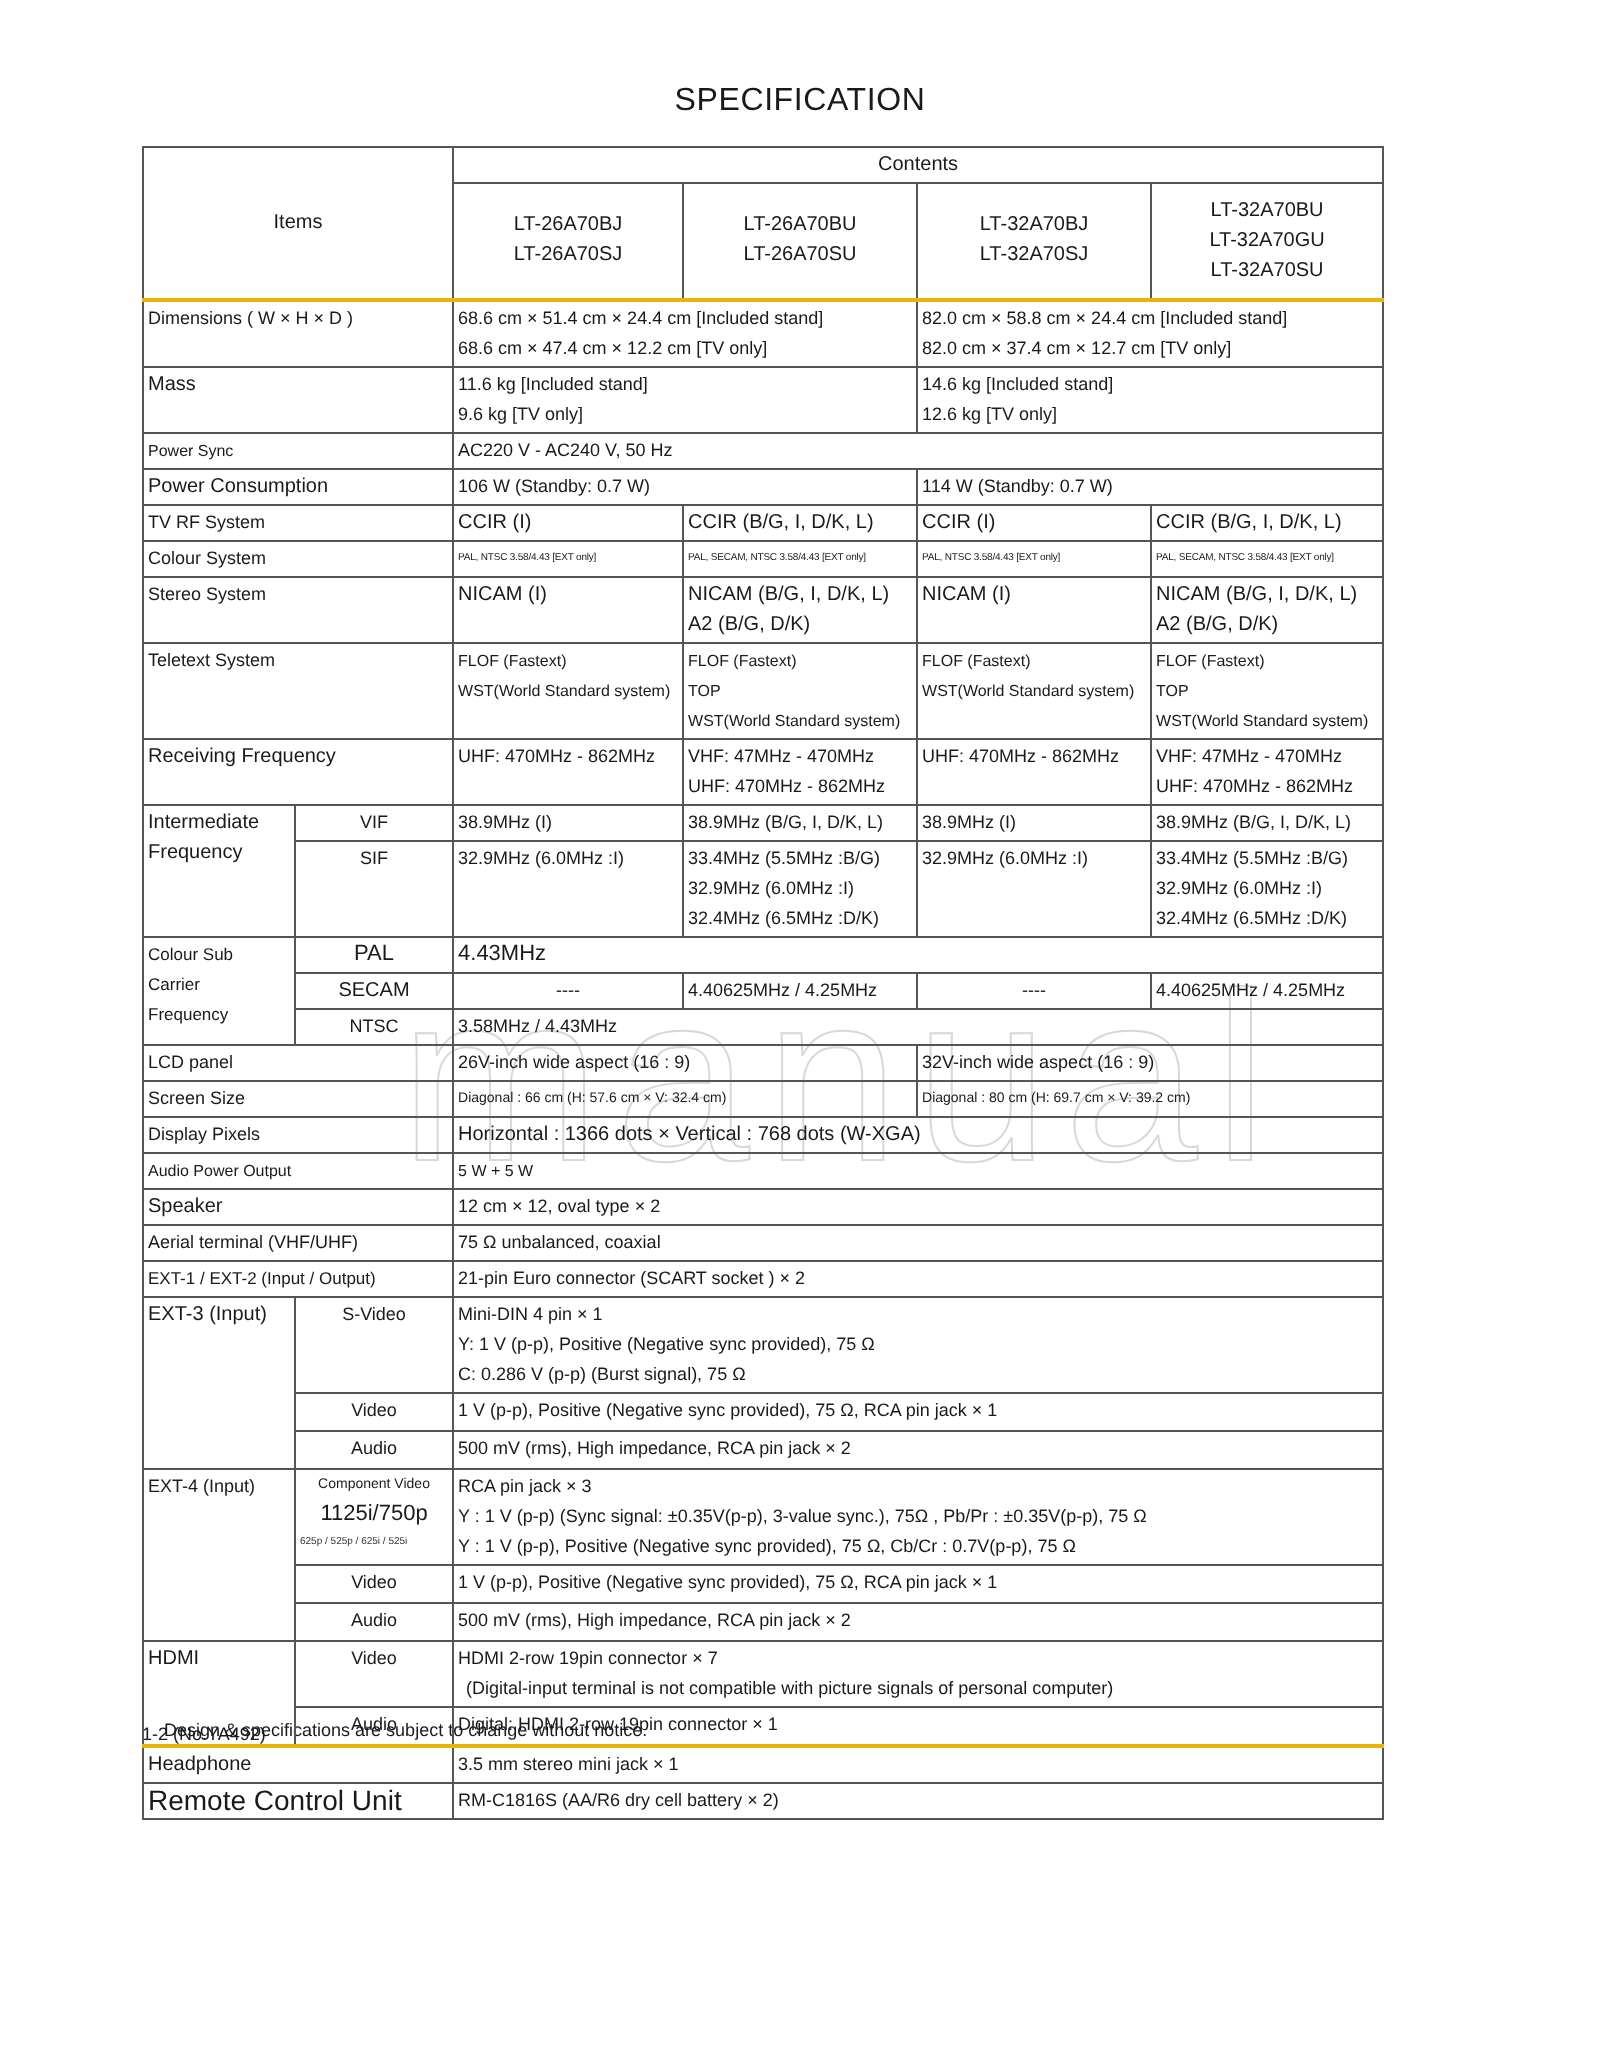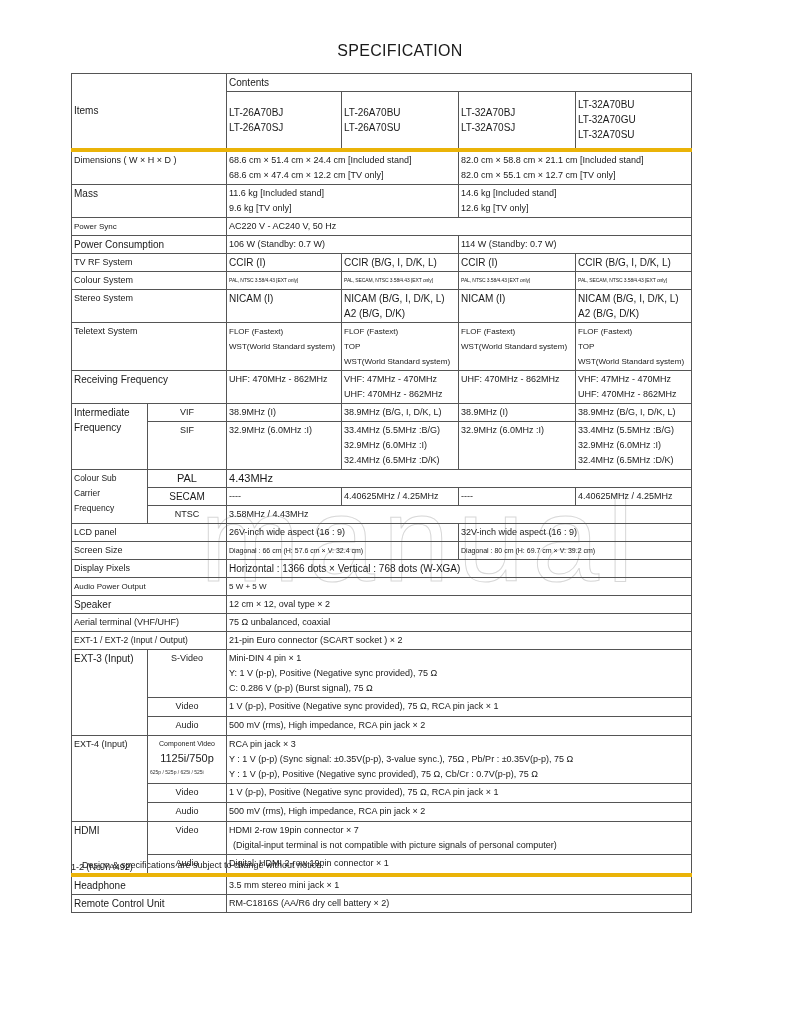--- a/index.html
+++ b/index.html
@@ -1,22 +1,22 @@
 <!DOCTYPE html>
 <html><head>
 <meta charset="utf-8">
 <style>
   html, body { margin: 0; padding: 0; background: #ffffff; }
   body { width: 800px; height: 1036px; position: relative; font-family: "Liberation Sans", sans-serif; color: #1a1a1a; overflow: hidden; }
   .title { position: absolute; top: 42px; left: 0; width: 800px; text-align: center; font-size: 16px; letter-spacing: 0.3px; }
   .watermark { position: absolute; left: 200px; top: 470px; font-size: 120px; color: #e6e6e6; font-family: "Liberation Sans", sans-serif; letter-spacing: 8px; z-index: 0; pointer-events: none; -webkit-text-stroke: 1px #d8d8d8; color: transparent; }
   table.spec { position: absolute; top: 73px; left: 71px; width: 620px; border-collapse: collapse; table-layout: fixed; z-index: 1; font-size: 9px; }
   table.spec td { border: 1px solid #555; padding: 1px 2px; vertical-align: top; line-height: 15px; overflow: hidden; white-space: nowrap; }
-  table.spec tr.thick-top td { border-top: 4px solid #eab308; }
-  .c { vertical-align: middle !important; }
+  table.spec tr.thick-top td { border-top: 2px solid #eab308; }
+  .c { text-align: center; vertical-align: middle !important; }
   .r { text-align: center; }
   .lg { font-size: 10px; margin-top: 44px; }
   .tiny { font-size: 5px; line-height: 15px; letter-spacing: -0.1px; }
   .hdr { font-size: 10px; line-height: 13px; }
   .note { position: absolute; top: 860px; left: 82px; font-size: 9px; }
   .pageno { position: absolute; top: 862px; left: 71px; font-size: 9px; }
   .sub7 { font-size: 6px; color: #333; }
   .cv { font-size: 7px; }
   .big11 { font-size: 11px; }
 </style>
@@ -61,22 +61,22 @@
         </td>
   </tr>
 
   <tr class="thick-top">
     <td colspan="2">Dimensions ( W × H × D )</td>
     <td colspan="2">
           <div>68.6 cm × 51.4 cm × 24.4 cm [Included stand]</div>
           <div>68.6 cm × 47.4 cm × 12.2 cm [TV only]</div>
         </td>
     <td colspan="2">
-          <div>82.0 cm × 58.8 cm × 21.1 cm [Included stand]</div>
-          <div>82.0 cm × 55.1 cm × 12.7 cm [TV only]</div>
+          <div>82.0 cm × 58.8 cm × 24.4 cm [Included stand]</div>
+          <div>82.0 cm × 37.4 cm × 12.7 cm [TV only]</div>
         </td>
   </tr>
   <tr>
     <td colspan="2" class="lg">Mass</td>
     <td colspan="2">
           <div>11.6 kg [Included stand]</div>
           <div>9.6 kg [TV only]</div>
         </td>
     <td colspan="2">
           <div>14.6 kg [Included stand]</div>
@@ -296,20 +296,20 @@
   <tr>
     <td class="r">Audio</td>
     <td colspan="4" style="height:16px">Digital: HDMI 2-row 19pin connector × 1</td>
   </tr>
 
   <tr class="thick-top">
     <td colspan="2" class="lg">Headphone</td>
     <td colspan="4">3.5 mm stereo mini jack × 1</td>
   </tr>
   <tr>
-    <td colspan="2" style="font-size:10px">Remote Control Unit</td>
+    <td colspan="2" style="font-size:14px">Remote Control Unit</td>
     <td colspan="4">RM-C1816S (AA/R6 dry cell battery × 2)</td>
   </tr>
 </tbody>
   </table>
 
 <div class="note">Design &amp; specifications are subject to change without notice.</div>
 <div class="pageno">1-2 (No.YA492)</div>
 
 </body></html>

